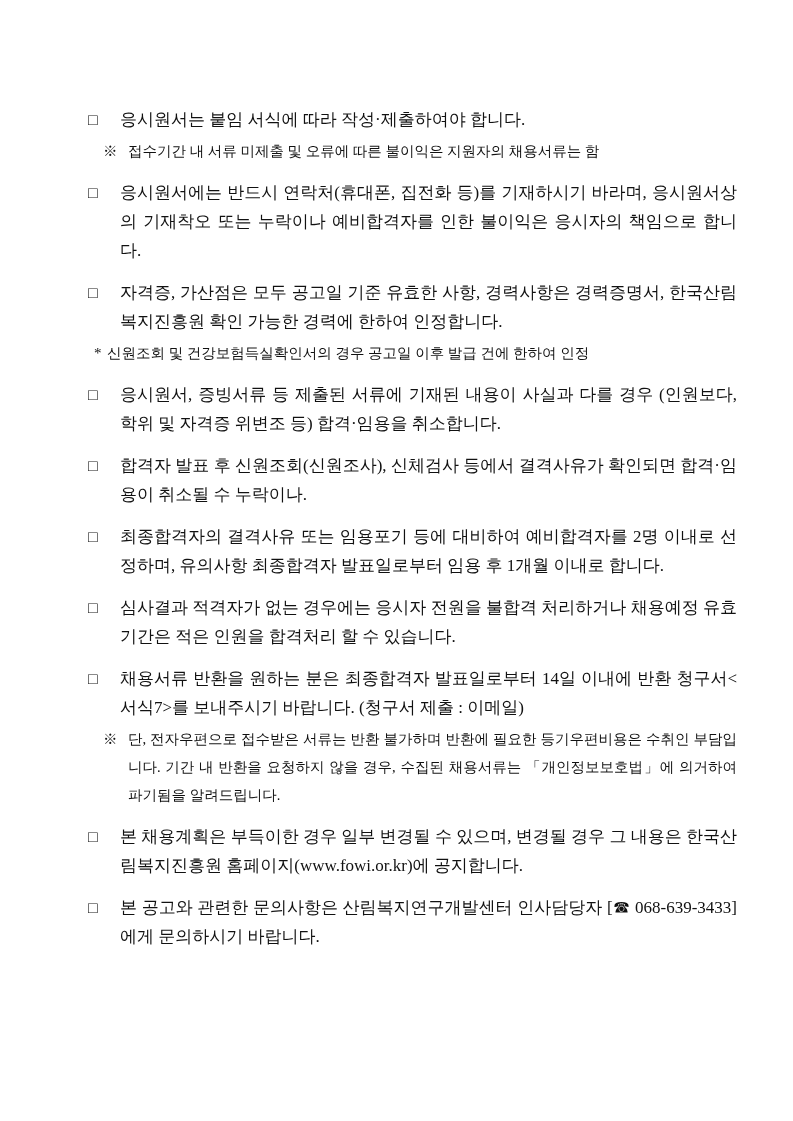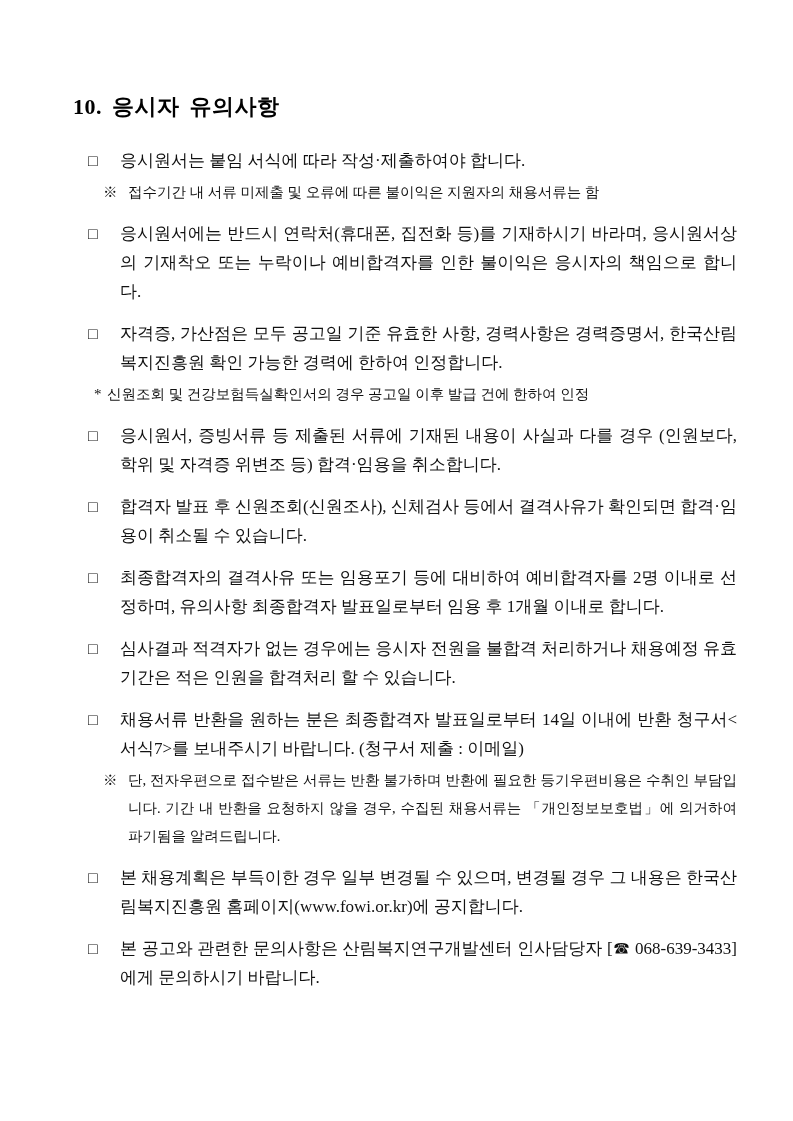--- a/index.html
+++ b/index.html
@@ -73,21 +73,20 @@
   }
   .item.star .marker {
     width: 13px;
     font-size: 15px;
   }
 </style>
 </head>
 <body>
 
 <div class="page">
-  <h1 class="title">10. 응시자 유의사항</h1>
   <div class="notice-list">
       <div class="item bullet">
         <span class="marker">□</span>
         <div class="text">응시원서는 붙임 서식에 따라 작성·제출하여야 합니다.</div>
       </div>
       <div class="item note">
         <span class="marker">※</span>
         <div class="text">접수기간 내 서류 미제출 및 오류에 따른 불이익은 지원자의 채용서류는 함</div>
       </div>
       <div class="item bullet">
@@ -101,21 +100,21 @@
       <div class="item star">
         <span class="marker">*</span>
         <div class="text">신원조회 및 건강보험득실확인서의 경우 공고일 이후 발급 건에 한하여 인정</div>
       </div>
       <div class="item bullet">
         <span class="marker">□</span>
         <div class="text">응시원서, 증빙서류 등 제출된 서류에 기재된 내용이 사실과 다를 경우 (인원보다, 학위 및 자격증 위변조 등) 합격·임용을 취소합니다.</div>
       </div>
       <div class="item bullet">
         <span class="marker">□</span>
-        <div class="text">합격자 발표 후 신원조회(신원조사), 신체검사 등에서 결격사유가 확인되면 합격·임용이 취소될 수 있습니다.</div>
+        <div class="text">합격자 발표 후 신원조회(신원조사), 신체검사 등에서 결격사유가 확인되면 합격·임용이 취소될 수 누락이나.</div>
       </div>
       <div class="item bullet">
         <span class="marker">□</span>
         <div class="text">최종합격자의 결격사유 또는 임용포기 등에 대비하여 예비합격자를 2명 이내로 선정하며, 유의사항 최종합격자 발표일로부터 임용 후 1개월 이내로 합니다.</div>
       </div>
       <div class="item bullet">
         <span class="marker">□</span>
         <div class="text">심사결과 적격자가 없는 경우에는 응시자 전원을 불합격 처리하거나 채용예정 유효기간은 적은 인원을 합격처리 할 수 있습니다.</div>
       </div>
       <div class="item bullet">

